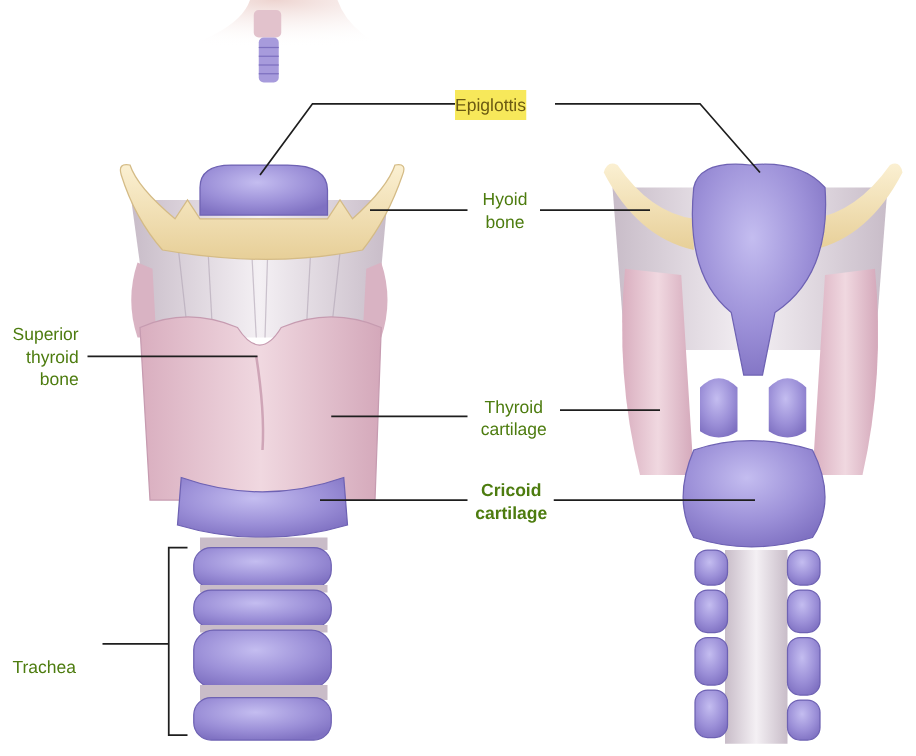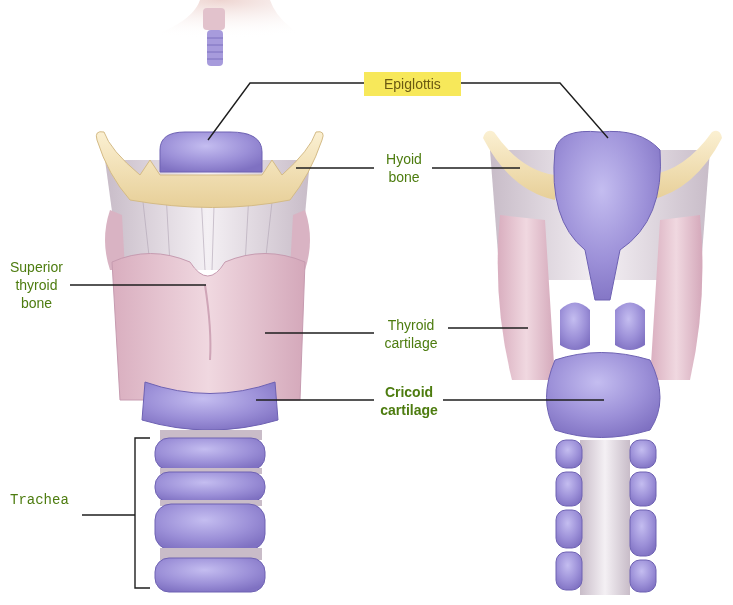--- a/index.html
+++ b/index.html
@@ -1,20 +1,20 @@
 <!DOCTYPE html>
 <html><head>
 <meta charset="utf-8">
 <style>
   html,body{margin:0;padding:0;background:#ffffff;}
   #stage{position:relative;width:733px;height:605px;overflow:hidden;background:#ffffff;font-family:"Liberation Sans",sans-serif;}
   #art{position:absolute;left:0;top:0;width:733px;height:605px;}
   .label{position:absolute;font-size:14px;line-height:18px;color:#4d7c0f;text-align:center;white-space:nowrap;}
-  .label.left{text-align:center;}
-  .hl{background:#f7e85a;color:#6b5a12;padding:3px 20px;}
+  .label.left{text-align:right;}
+  .hl{background:#f7e85a;color:#6b5a12;padding:3px 0;}
 </style>
 </head>
 <body>
 
 <div id="stage">
   <svg id="art" viewBox="0 0 733 605">
     <defs>
       <radialGradient id="gPurple" cx="45%" cy="35%" r="70%">
         <stop offset="0" stop-color="#c4bdf0"></stop>
         <stop offset="0.6" stop-color="#9c90d8"></stop>
@@ -147,14 +147,14 @@
   <div class="label" style="left:378px;top:316px;width:66px;">
     <div>Thyroid</div>
     <div>cartilage</div>
   </div>
 
   <div class="label" style="left:376px;top:383px;width:66px;font-weight:bold;">
     <div>Cricoid</div>
     <div>cartilage</div>
   </div>
 
-  <div class="label left" style="left:10px;top:491px;font-family:Liberation Mono, monospace;">Trachea</div>
+  <div class="label left" style="left:10px;top:524px;">Trachea</div>
 </div>
 
 </body></html>

